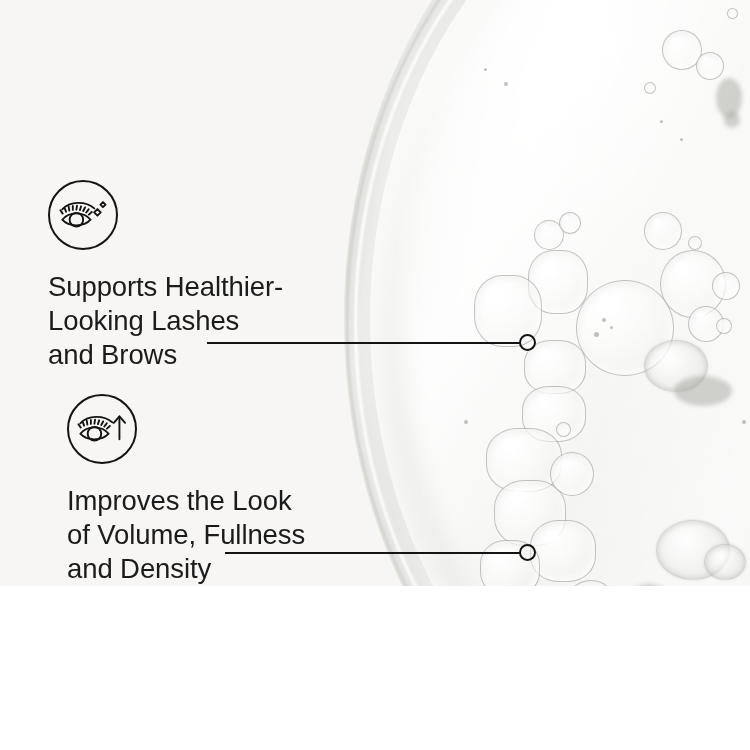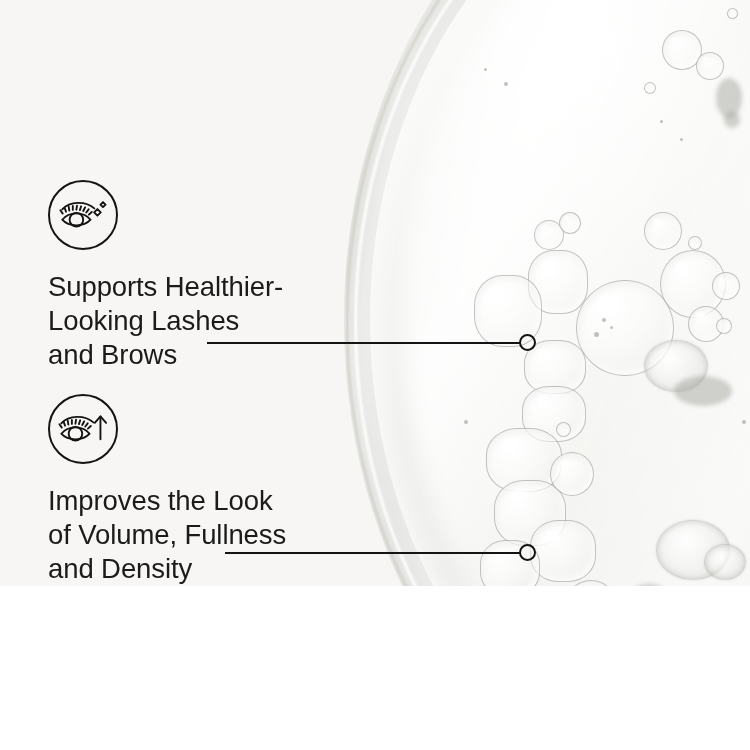--- a/index.html
+++ b/index.html
@@ -302,21 +302,21 @@
 
           <path d="M53.5 24 L56.2 21.3 L58.9 24 L56.2 26.7 Z"></path>
           <path d="M46.8 32.2 L50.3 28.7 L53.8 32.2 L50.3 35.7 Z"></path>
         </g>
       </svg>
       <p class="feature-text" style="margin-top:20px;">Supports Healthier-
 Looking Lashes
 and Brows</p>
     </div>
 
-    <div class="feature" style="top:394px;">
+    <div class="feature" style="top:394px;margin-left:19px;">
       <svg class="icon-badge" viewBox="0 0 70 70">
         <g fill="none" stroke="#141414" stroke-width="2" stroke-linecap="round" stroke-linejoin="round">
 
           <path d="M12 29 C20 20, 37 20, 46 28"></path>
 
           <path d="M12 40 C19 31, 35 31, 42 40 C35 48, 19 48, 12 40 Z"></path>
 
           <circle cx="27" cy="40" r="7.2"></circle>
 
           <path d="M12.5 33.5 L10 30"></path>

